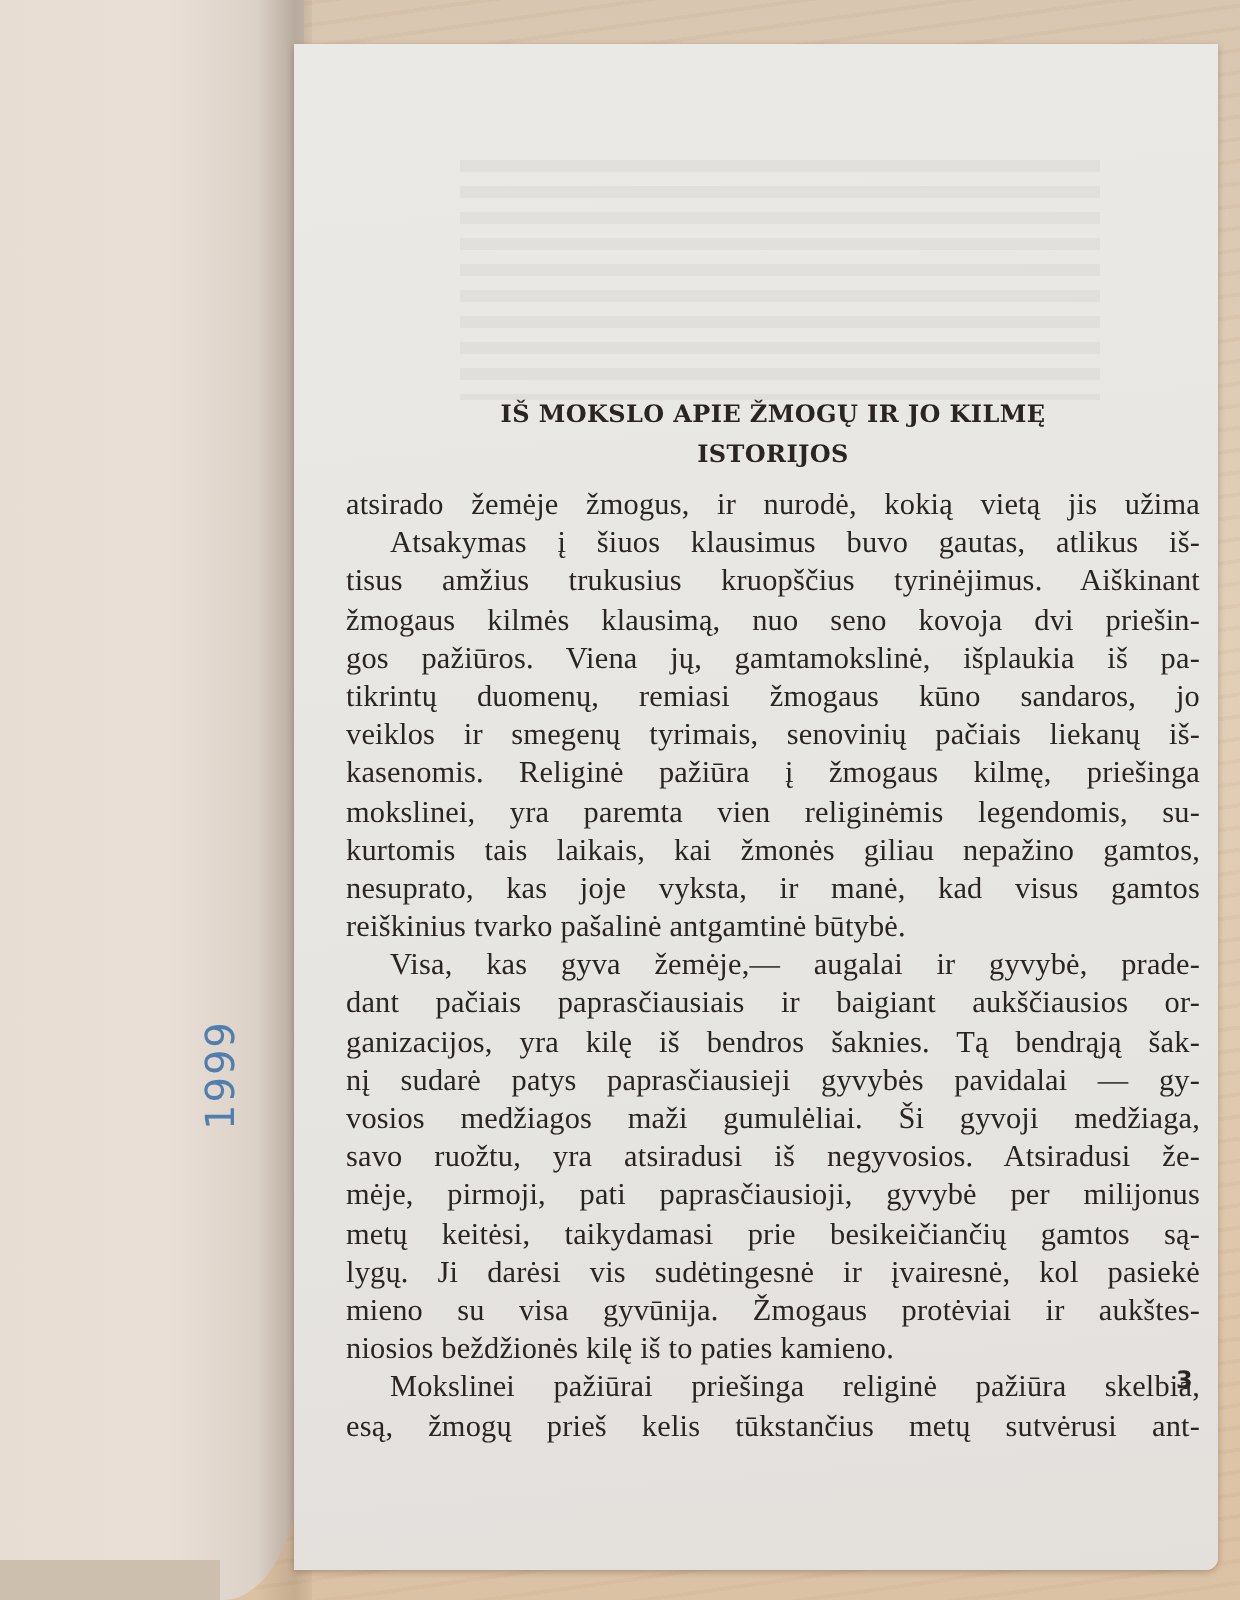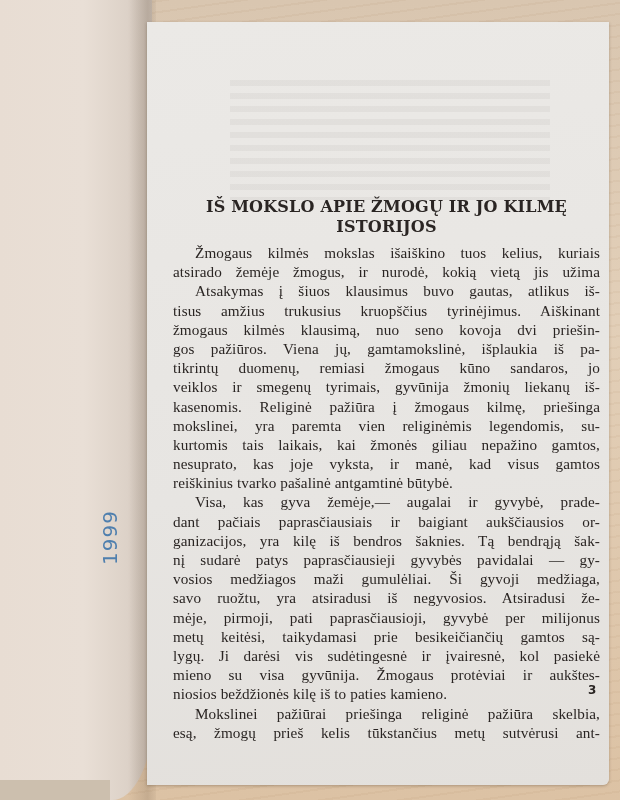--- a/index.html
+++ b/index.html
@@ -42,21 +42,21 @@
   .bleed-through {
     position:absolute; left:230px; top:80px; width:320px; height:120px;
     background: repeating-linear-gradient(180deg, rgba(150,145,140,0.10) 0px, rgba(150,145,140,0.10) 6px, transparent 6px, transparent 13px);
   }
   .text-column {
     position:absolute; left:173px; top:197px; width:427px;
     color:#2a2523;
   }
   .chapter-title {
     text-align:center; font-family:"DejaVu Serif", serif; font-weight:bold;
-    font-size:16px; line-height:20px; margin:0 0 6px 0; letter-spacing:0.2px;
+    font-size:12px; line-height:20px; margin:0 0 6px 0; letter-spacing:0.2px;
   }
   .chapter-title span { display:block; }
   .body-line {
     font-family:"Liberation Serif", serif; font-size:15.2px; line-height:19.2px;
     height:19.2px; white-space:nowrap; text-align:justify; text-align-last:justify;
     letter-spacing:0.1px;
   }
   .body-line.indent { padding-left:22px; }
   .body-line.last { text-align-last:left; }
   .page-number {
@@ -77,31 +77,30 @@
 <div class="right-page"></div>
 <div class="bleed-through"></div>
 
 <div class="text-column">
   <h1 class="chapter-title">
     <span>IŠ MOKSLO APIE ŽMOGŲ IR JO KILMĘ</span>
     <span>ISTORIJOS</span>
   </h1>
 
   <div>
-    <div class="body-line indent">Žmogaus kilmės mokslas išaiškino tuos kelius, kuriais</div>
     <div class="body-line">atsirado žemėje žmogus, ir nurodė, kokią vietą jis užima</div>
   </div>
 
   <div>
     <div class="body-line indent">Atsakymas į šiuos klausimus buvo gautas, atlikus iš-</div>
     <div class="body-line">tisus amžius trukusius kruopščius tyrinėjimus. Aiškinant</div>
     <div class="body-line">žmogaus kilmės klausimą, nuo seno kovoja dvi priešin-</div>
     <div class="body-line">gos pažiūros. Viena jų, gamtamokslinė, išplaukia iš pa-</div>
     <div class="body-line">tikrintų duomenų, remiasi žmogaus kūno sandaros, jo</div>
-    <div class="body-line">veiklos ir smegenų tyrimais, gyvūnija žmonių liekanų iš-</div>
+    <div class="body-line">veiklos ir smegenų tyrimais, senovinių pačiais liekanų iš-</div>
     <div class="body-line">kasenomis. Religinė pažiūra į žmogaus kilmę, priešinga</div>
     <div class="body-line">mokslinei, yra paremta vien religinėmis legendomis, su-</div>
     <div class="body-line">kurtomis tais laikais, kai žmonės giliau nepažino gamtos,</div>
     <div class="body-line">nesuprato, kas joje vyksta, ir manė, kad visus gamtos</div>
     <div class="body-line last">reiškinius tvarko pašalinė antgamtinė būtybė.</div>
   </div>
 
   <div>
     <div class="body-line indent">Visa, kas gyva žemėje,— augalai ir gyvybė, prade-</div>
     <div class="body-line">dant pačiais paprasčiausiais ir baigiant aukščiausios or-</div>

